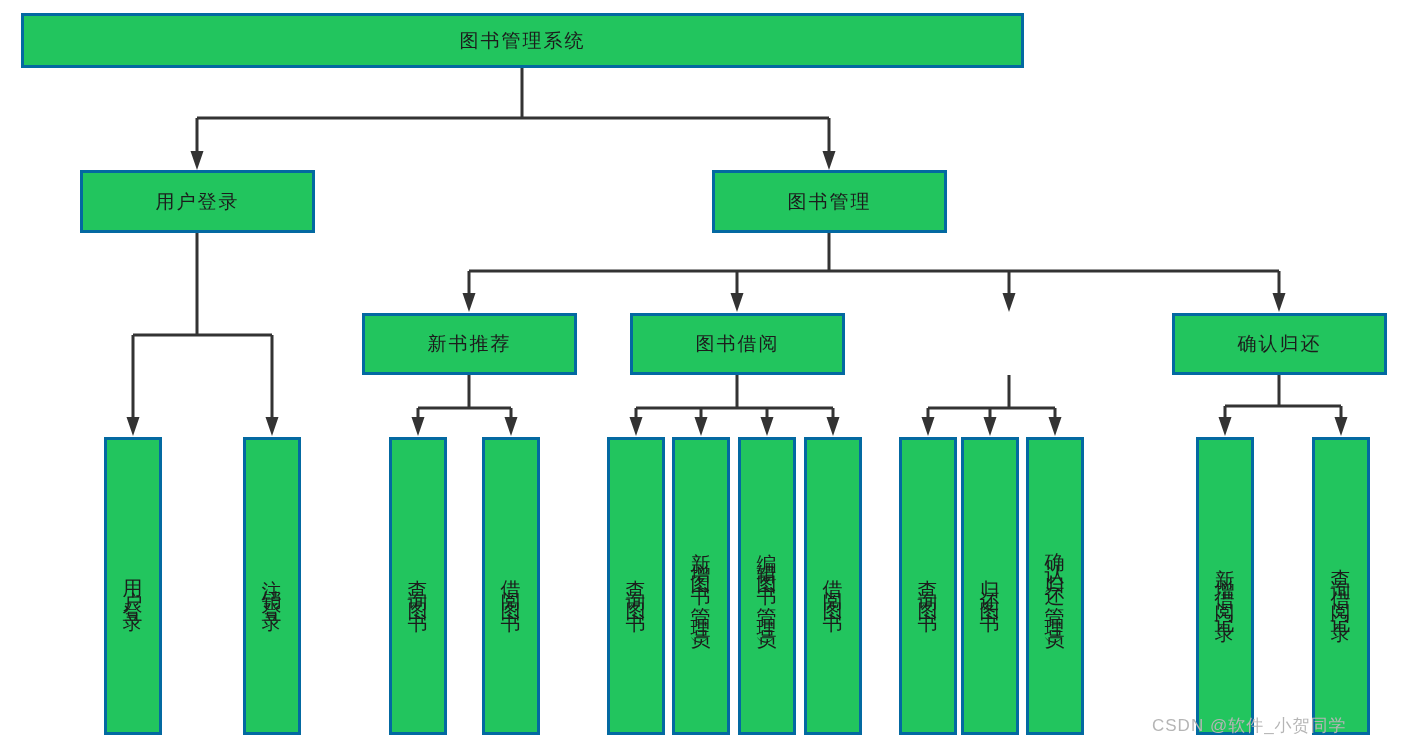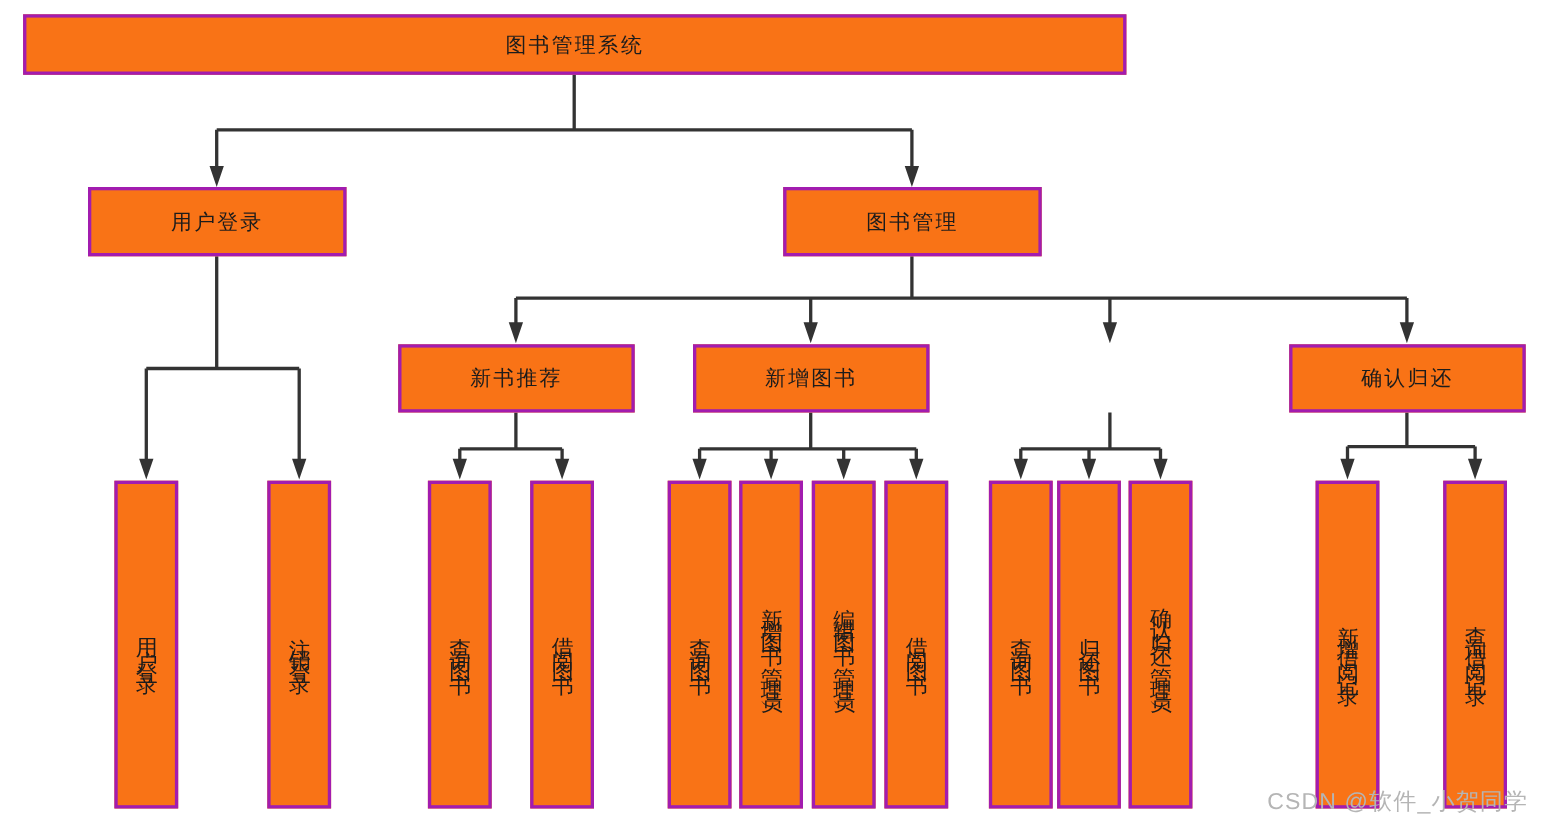--- a/index.html
+++ b/index.html
@@ -18,22 +18,22 @@
   .connector-svg {
     position: absolute;
     left: 0; top: 0;
     width: 1405px;
     height: 747px;
     z-index: 1;
   }
   .box {
     position: absolute;
     box-sizing: border-box;
-    background: #f97316;
-    border: 3px solid #a21caf;
+    background: #22c55e;
+    border: 3px solid #0369a1;
     display: flex;
     align-items: center;
     justify-content: center;
     z-index: 2;
   }
   .h-label {
     font-size: 19px;
     color: #1c1c1c;
     letter-spacing: 2px;
     white-space: nowrap;
@@ -44,21 +44,21 @@
     font-size: 20px;
     line-height: 1;
     letter-spacing: 11px;
     color: #1c1c1c;
     white-space: nowrap;
   }
   .watermark {
     position: absolute;
     left: 1152px;
     top: 714px;
-    font-size: 21px;
+    font-size: 17px;
     color: #b5b5b5;
     letter-spacing: 1px;
     z-index: 5;
     white-space: nowrap;
     text-align: center;
   }
 </style>
 </head>
 <body>
 
@@ -115,21 +115,21 @@
     <span class="h-label">用户登录</span>
   </div>
   <div class="box" style="left:362px;top:313px;width:215px;height:62px">
     <span class="h-label">新书推荐</span>
   </div>
 
   <div class="box" style="left:712px;top:170px;width:235px;height:63px">
     <span class="h-label">图书管理</span>
   </div>
   <div class="box" style="left:630px;top:313px;width:215px;height:62px">
-    <span class="h-label">新增图书</span>
+    <span class="h-label">图书借阅</span>
   </div>
   <div class="box" style="left:1172px;top:313px;width:215px;height:62px">
     <span class="h-label">确认归还</span>
   </div>
 
   <div class="box" style="left:104px;top:437px;width:58px;height:298px">
     <span class="v-label">用户登录</span>
   </div>
   <div class="box" style="left:243px;top:437px;width:58px;height:298px">
     <span class="v-label">注销登录</span>

